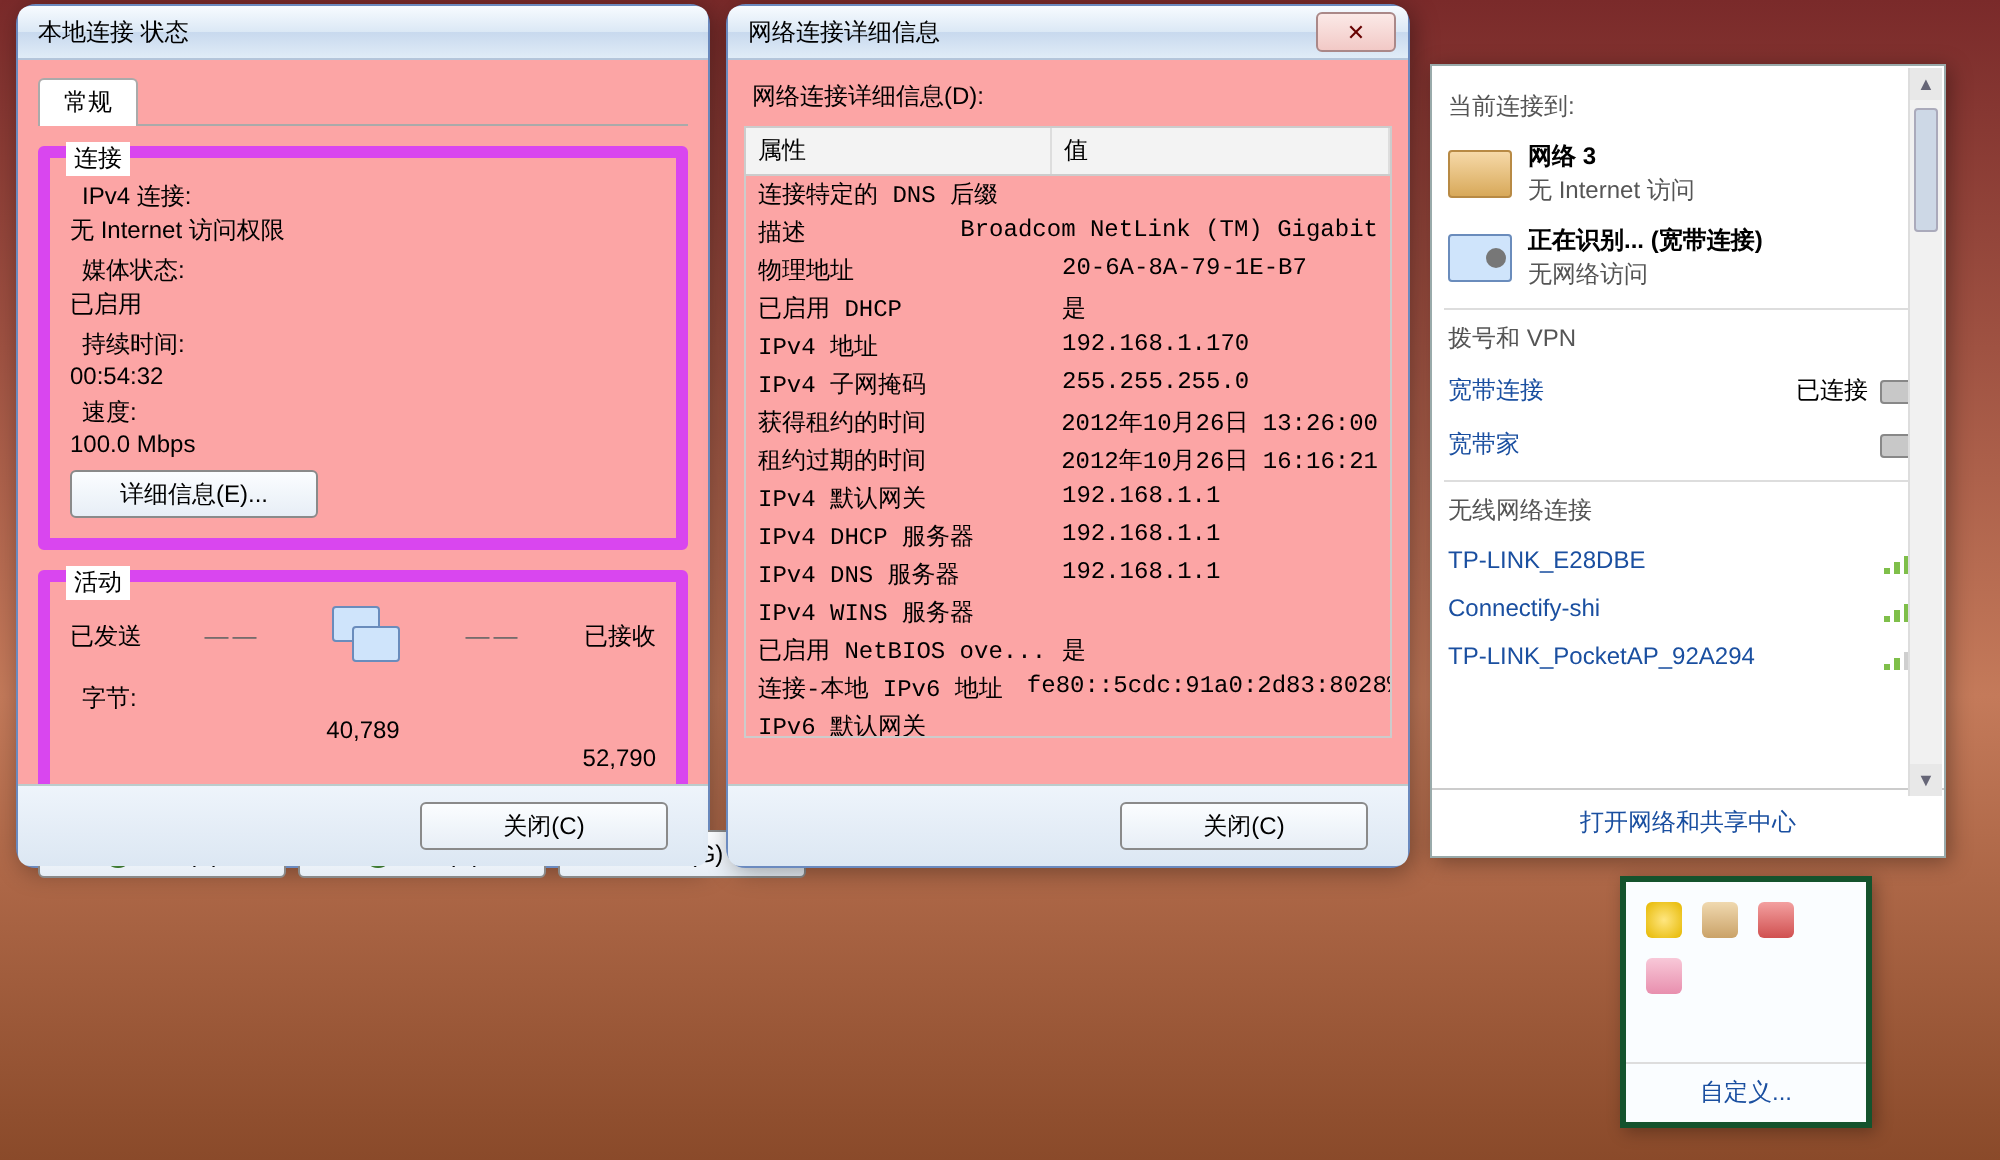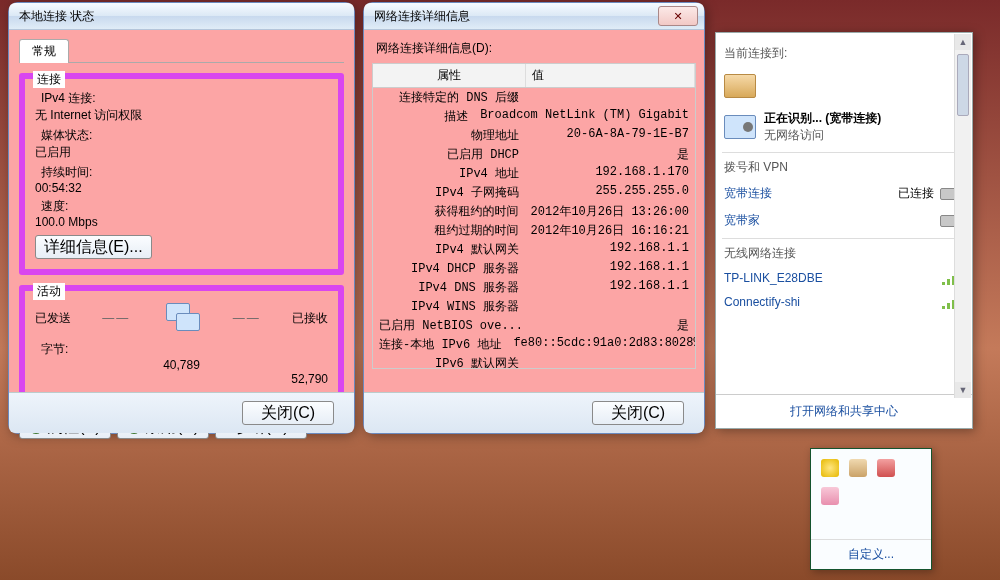--- a/index.html
+++ b/index.html
@@ -71,25 +71,25 @@
     top: -8px; left: 8px;
     background: #fff;
     padding: 0 4px;
     font-size: 12px;
   }
   .kvrow { display:flex; justify-content:space-between; margin: 3px 0; flex-direction: column; }
   .kvrow .k { min-width: 120px; padding-left: 6px;}
   .button {
     display:inline-flex; align-items:center; justify-content:center;
     min-width: 74px; height: 22px;
-    padding: 0 8px;
+    padding: 0 24px;
     border: 1px solid #8a8a8a;
     border-radius: 3px;
     background: linear-gradient(180deg,#fbfdff,#e7eef6);
-    font-size: 16px;
+    font-size: 12px;
     margin-right: 6px;
     gap:4px;
   }
   .button .globe-icon {
     width:14px;height:14px;border-radius:50%;
     background: radial-gradient(circle at 40% 35%, #bfe5b0 0%, #5aa648 55%, #2d6e1e 100%);
     box-shadow: inset -1px -1px 2px rgba(0,0,0,0.25);
   }
   .activity {
     display:flex; align-items:center; justify-content:space-between;
@@ -114,27 +114,26 @@
   }
 
   
   #win2 { left: 363px; top: 2px; width: 340px; height: 430px; }
   #win2 .body { padding: 8px 8px 42px 8px; }
   .listhdr {
     display:flex; background:#f3f3f3; border:1px solid #ccc;
     font-size:12px;
   }
   .listhdr > div { padding:3px 6px; border-right:1px solid #ddd; }
-  .listhdr .c1{ width:140px;text-align:center;} .listhdr .c2{flex:1;}
+  .listhdr .c1{ width:140px;} .listhdr .c2{flex:1;}
   .listbody {
     border:1px solid #ccc; border-top:none;
     height: 280px; overflow:auto;
     font-family: Consolas, "Courier New", monospace;
     font-size: 12px;
-    text-align: right;
   }
   .lrow { display:flex; }
   .lrow > div { padding:1px 6px; white-space:nowrap; }
   .lrow .c1{ width:140px;} .lrow .c2{flex:1;}
   #win2 .footer {
     position:absolute; bottom:0; left:0; right:0; height:40px;
     background: linear-gradient(180deg,#eef4fb,#dce7f3);
     border-top:1px solid #bcc;
     display:flex; align-items:center; justify-content:flex-end;
     padding-right: 14px;
@@ -193,22 +192,22 @@
   .monicon-sm{
     width:30px;height:22px;background:#cfe4fb;border:1px solid #6a8cbc;border-radius:2px; position:relative;
   }
   .monicon-sm::after{
     content:""; position:absolute;left:18px;top:6px;width:10px;height:10px;border-radius:50%;
     background:#777;
   }
 
   
   #tray {
-    position:absolute; left: 810px; top: 448px; width:120px; height:120px;
-    background:#fafdff; border:1px solid #14532d;
+    position:absolute; left: 810px; top: 438px; width:120px; height:120px;
+    background:#fafdff; border:3px solid #14532d;
     box-shadow: 2px 2px 8px rgba(0,0,0,0.3);
     display:flex; flex-direction:column;
   }
   #tray .icons { flex:1; display:flex; flex-wrap:wrap; gap:10px; padding:10px; align-content:flex-start;}
   #tray .ti { width:18px;height:18px;border-radius:3px;}
   #tray .ti.yellow{background:radial-gradient(circle,#ffe680,#e6b800);}
   #tray .ti.tan{background:linear-gradient(#f0d9b0,#caa268);}
   #tray .ti.red{background:linear-gradient(#f3a0a0,#d05050);}
   #tray .ti.pink{background:linear-gradient(#f8c8d8,#e88fae);}
   #tray .footer{
@@ -387,20 +386,24 @@
 <div id="flyout">
   <div class="scroll">
     <div class="sectionhdr">
       <span>当前连接到:</span>
       <span class="chev">▲</span>
     </div>
     <div class="netitem">
       <div class="bigicon">
           <div class="benchicon"></div>
         </div>
+      <div class="texts">
+        <div class="line1">网络 3</div>
+        <div class="line2">无 Internet 访问</div>
+      </div>
     </div>
     <div class="netitem">
       <div class="bigicon">
           <div class="monicon-sm"></div>
         </div>
       <div class="texts">
         <div class="line1">正在识别... (宽带连接)</div>
         <div class="line2">无网络访问</div>
       </div>
     </div>
@@ -438,20 +441,30 @@
     <div class="row">
       <span class="name">Connectify-shi</span>
       <span class="sigbars">
           <span class="b1"></span>
           <span class="b2"></span>
           <span class="b3"></span>
           <span class="b4"></span>
           <span class="b5"></span>
         </span>
     </div>
+    <div class="row">
+      <span class="name">TP-LINK_PocketAP_92A294</span>
+      <span class="sigbars weak">
+          <span class="b1"></span>
+          <span class="b2"></span>
+          <span class="b3"></span>
+          <span class="b4"></span>
+          <span class="b5"></span>
+        </span>
+    </div>
   </div>
   <div class="bottomlink">打开网络和共享中心</div>
   <div class="vscroll">
     <div class="arrow up">▲</div>
     <div class="thumb"></div>
     <div class="arrow dn">▼</div>
   </div>
 </div>
 
 <div id="tray">

